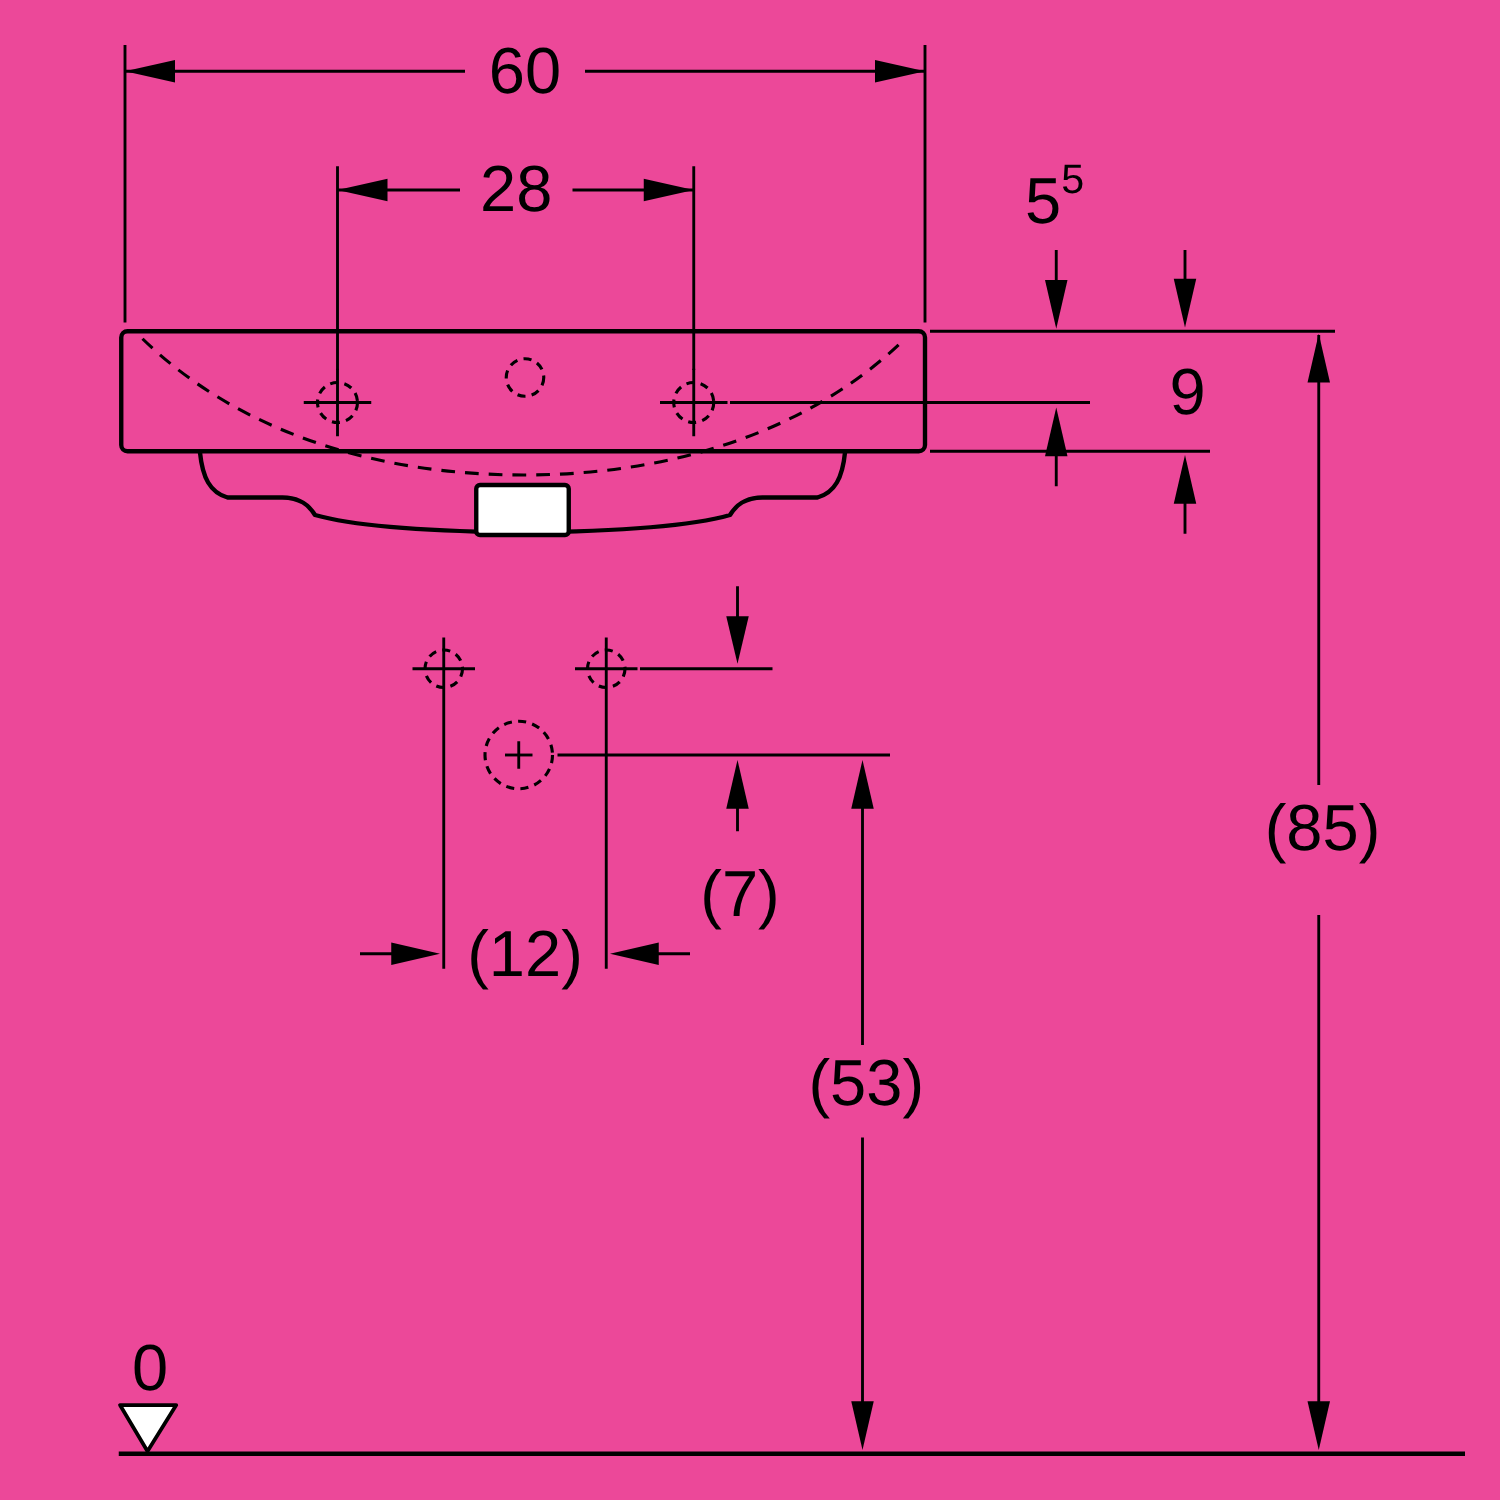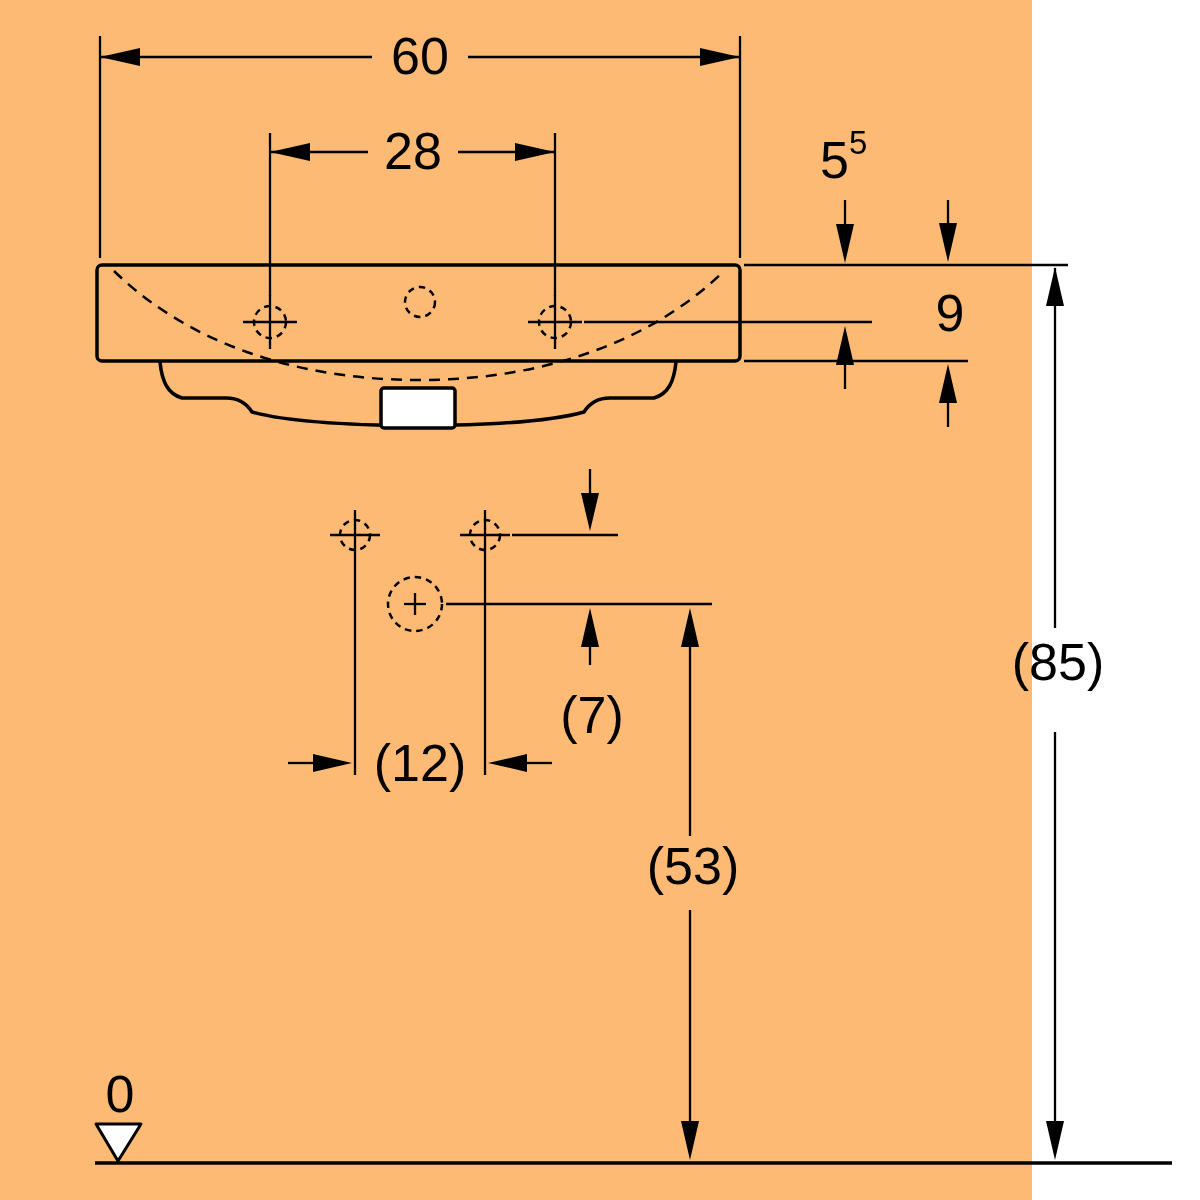--- a/index.html
+++ b/index.html
@@ -1,16 +1,16 @@
 <!DOCTYPE html>
 <html><head>
 <meta charset="utf-8">
 <style>
   html, body { margin: 0; padding: 0; background: #ffffff; }
-  .stage { width: 1032px; height: 1200px; position: relative; background: #fdba74; }
+  .stage { width: 1200px; height: 1200px; position: relative; background: #ec4899; }
   svg { display: block; }
   .outline { fill: none; stroke: #000; stroke-width: 3.5; stroke-linecap: round; stroke-linejoin: round; }
   .thin { fill: none; stroke: #000; stroke-width: 2.3; }
   .cross { fill: none; stroke: #000; stroke-width: 2.3; }
   .dashed { fill: none; stroke: #000; stroke-width: 2.5; stroke-dasharray: 11 8; }
   .dcircle { fill: none; stroke: #000; stroke-width: 2.5; stroke-dasharray: 6.5 5; }
   .arrow { fill: #000; stroke: none; }
   .lbl { font-family: "Liberation Sans", sans-serif; font-size: 52px; fill: #000; }
   .lbl-sup { font-size: 33px; }
   .datum-tri { fill: #fff; stroke: #000; stroke-width: 3; stroke-linejoin: round; }

